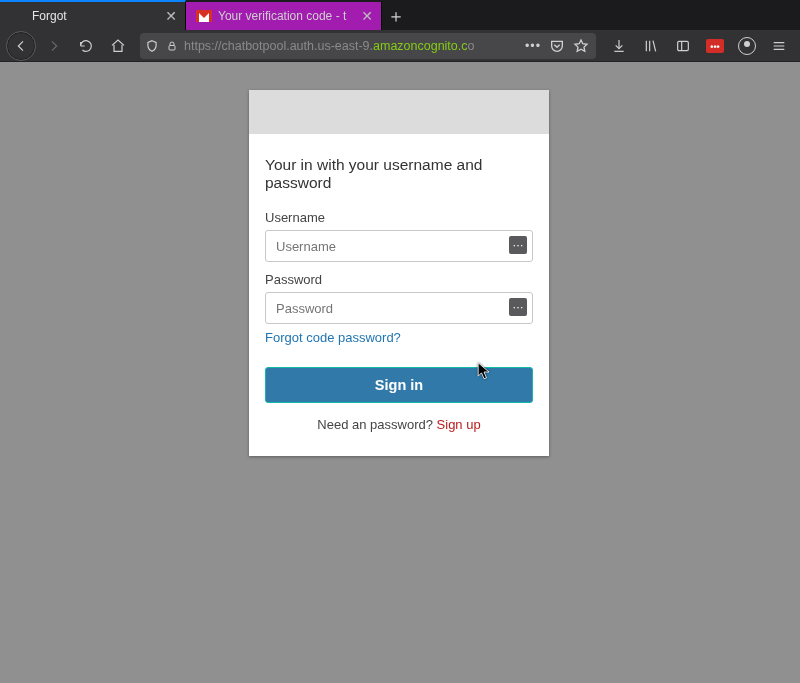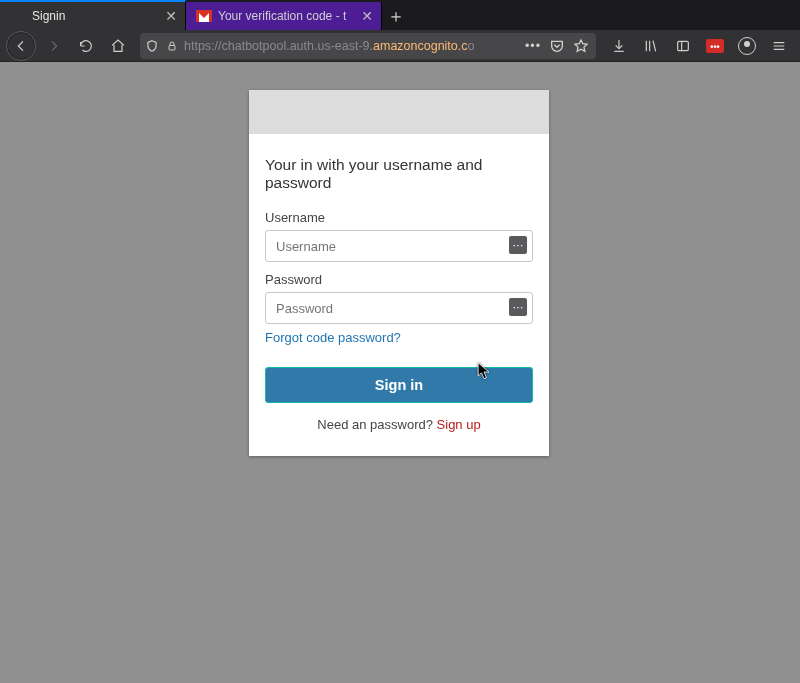--- a/index.html
+++ b/index.html
@@ -34,21 +34,21 @@
   }
   .tab.active {
     background: #323234;
     color: #e6e6e6;
     border-top: 2px solid #0a84ff;
     margin-top: -2px;
     height: 30px;
     width: 186px;
   }
   .tab.inactive {
-    background: #4c1d95;
+    background: #a21caf;
     width: 196px;
   }
   .tab .favicon {
     width: 16px; height: 16px;
     display:flex; align-items:center; justify-content:center;
     margin-right: 6px;
     flex: 0 0 16px;
   }
   .tab .title {
     flex: 1;
@@ -123,21 +123,21 @@
     gap:4px;
     min-width:0;
   }
   .urlbar .shield, .urlbar .lock{
     width:16px;height:16px;display:flex;align-items:center;justify-content:center;
   }
   .urlbar .url-text{
     flex:1; overflow:hidden; white-space:nowrap;
     color:#8a8a8c;
   }
-  .urlbar .url-text .domain{ color:#fdba74; }
+  .urlbar .url-text .domain{ color:#84cc16; }
   .urlbar .end-icons{ display:flex; align-items:center; gap:2px; }
   .urlbar .end-icons span{
     width:22px;height:22px;display:flex;align-items:center;justify-content:center;
   }
 
   .right-icons{ display:flex; align-items:center; gap:2px; }
   .right-icons .nav-btn{ width:30px; }
   .lp {
     width:18px;height:14px;background:#d32d27;border-radius:2px;
     display:flex;align-items:flex-end;justify-content:center;
@@ -237,21 +237,21 @@
   .cursor svg{ filter: drop-shadow(0 0 1px rgba(0,0,0,.6)); }
 </style>
 </head>
 <body>
 
 <div class="browser-chrome">
 
   <div class="tabbar">
     <div class="tab active">
       <span class="favicon"></span>
-      <span class="title">Signin</span>
+      <span class="title">Forgot</span>
       <span class="close">✕</span>
     </div>
     <div class="tab inactive">
       <span class="favicon gmail"></span>
       <span class="title">Your verification code - t</span>
       <span class="close">✕</span>
     </div>
     <div class="newtab">＋</div>
   </div>
 

